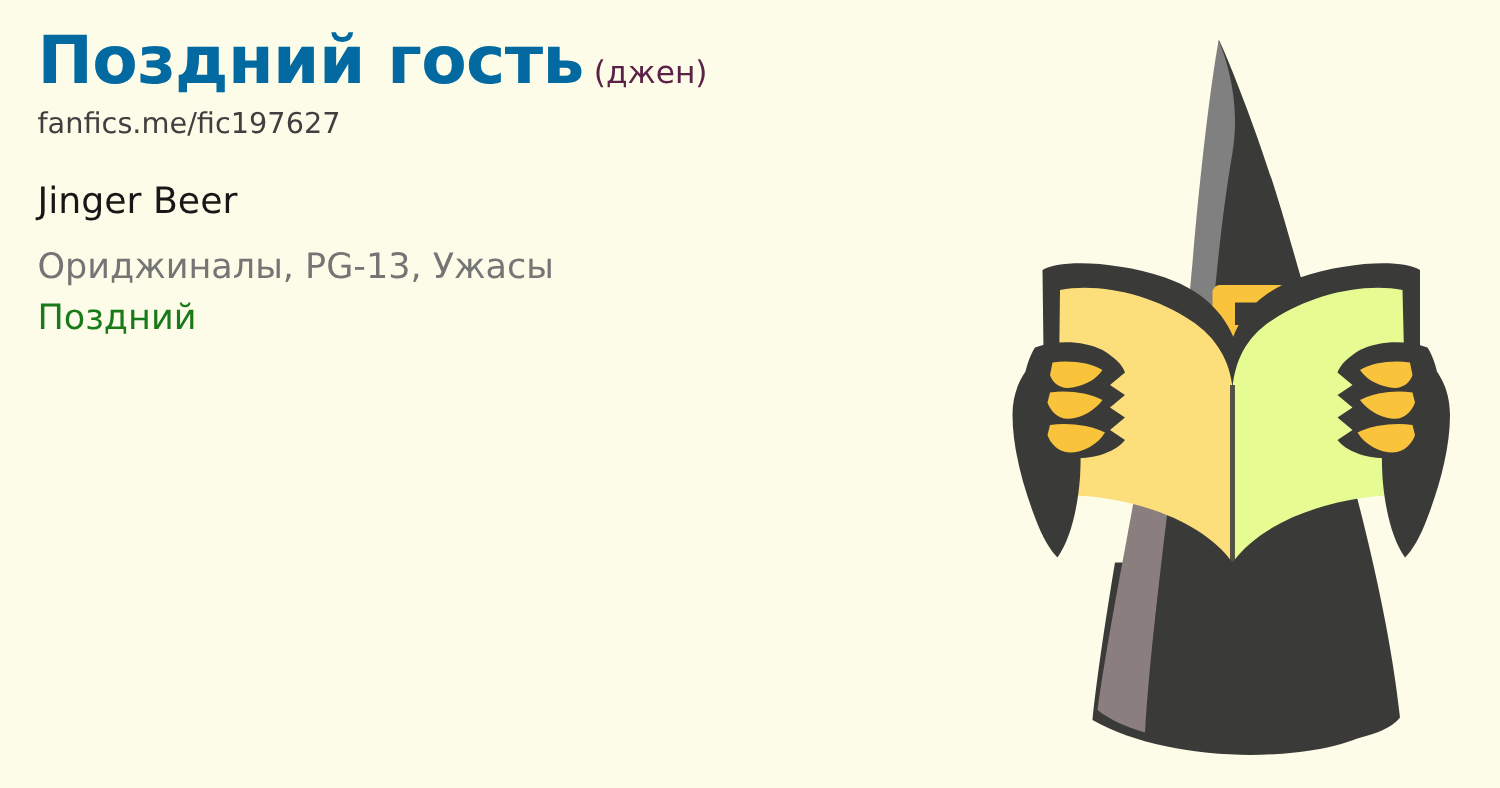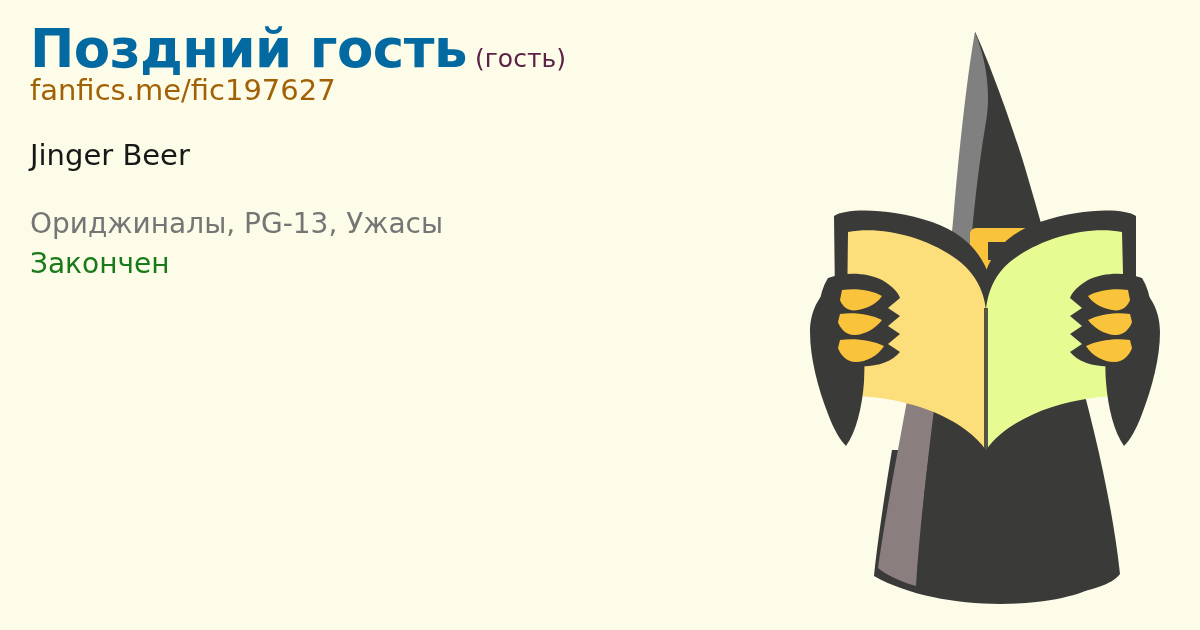--- a/index.html
+++ b/index.html
@@ -48,37 +48,38 @@
   .title-genre {
     font-size: 25px;
     font-weight: normal;
     color: #5b2146;
     vertical-align: baseline;
     margin-left: 8px;
   }
 
   .url {
     display: block;
-    font-size: 29px;
-    color: #a16207;
+    margin-top: 12px;
+    font-size: 23px;
+    color: #404040;
     letter-spacing: 0px;
     line-height: 1.1;
   }
 
   .author {
     display: block;
     margin-top: 33px;
     font-size: 29px;
     font-weight: normal;
     color: #171717;
     line-height: 1.1;
   }
 
   .meta {
-    margin-top: 32px;
+    margin-top: 16px;
   }
   .meta-line {
     display: block;
     font-size: 28px;
     color: #757575;
     line-height: 1.45;
   }
   .status-line {
     display: block;
     font-size: 28px;
@@ -101,30 +102,30 @@
   }
 </style>
 </head>
 <body>
 
 <div class="page">
 
   <div class="text-col">
 
     <h1 class="title-line">
-      <span class="title-main">Поздний гость</span><span class="title-genre">(гость)</span>
+      <span class="title-main">Поздний гость</span><span class="title-genre">(джен)</span>
     </h1>
 
     <span class="url">fanfics.me/fic197627</span>
 
     <span class="author">Jinger Beer</span>
 
     <div class="meta">
       <span class="meta-line">Ориджиналы, PG-13, Ужасы</span>
-      <span class="status-line">Закончен</span>
+      <span class="status-line">Поздний</span>
     </div>
 
   </div>
 
   <div class="illustration">
     <svg viewBox="0 0 430 610" xmlns="http://www.w3.org/2000/svg" aria-hidden="true">
 
       <path d="M150 330 C140 420 118 500 108 560 C150 586 215 594 268 588 C300 584 322 576 336 566 C322 490 300 410 288 330 Z" fill="#3a3a38"></path>
 
       <path d="M122 440 C112 500 106 545 104 566 C146 590 212 598 266 592 C304 588 328 578 340 566 C336 530 328 480 318 440 Z" fill="#3a3a38"></path>

